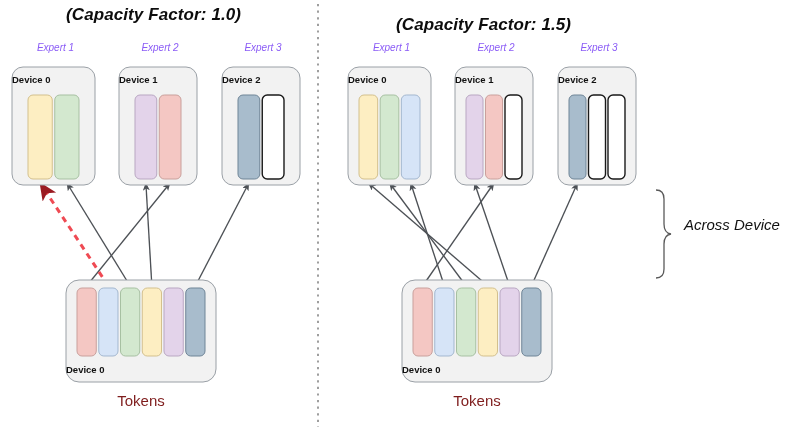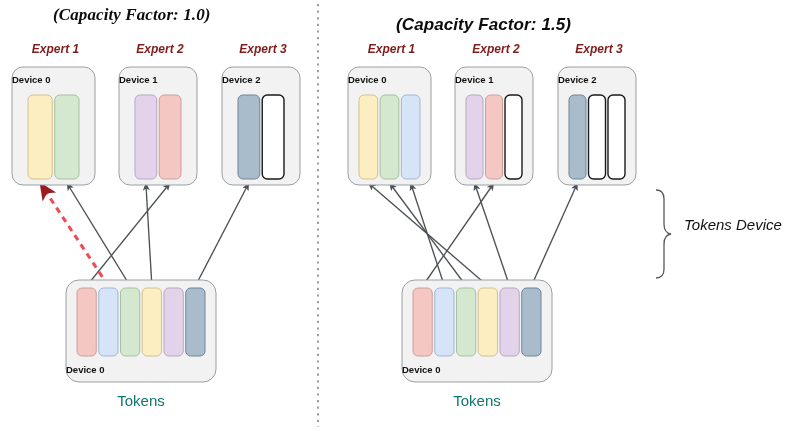--- a/index.html
+++ b/index.html
@@ -2,25 +2,25 @@
 <html><head>
 <meta charset="utf-8">
 <style>
   html,body{margin:0;padding:0;background:#ffffff;}
   body{width:800px;height:431px;overflow:hidden;
        font-family:"Liberation Sans","DejaVu Sans",sans-serif;color:#111;}
   #stage{position:relative;width:800px;height:431px;}
   svg#canvas{position:absolute;left:0;top:0;width:800px;height:431px;}
   .panel-title{position:absolute;font-style:italic;font-weight:700;
       font-size:17px;letter-spacing:.1px;white-space:nowrap;color:#0d0d0d;}
-  .expert-title{position:absolute;font-style:italic;font-weight:700;
-      font-size:12px;white-space:nowrap;color:#7f1d1d;}
+  .expert-title{position:absolute;font-style:italic;font-weight:400;
+      font-size:10px;white-space:nowrap;color:#8b5cf6;}
   .device-label{position:absolute;font-weight:700;font-size:9.5px;
       white-space:nowrap;color:#111;text-align:left;}
-  .tokens-label{position:absolute;font-size:15px;white-space:nowrap;color:#0f766e;}
+  .tokens-label{position:absolute;font-size:15px;white-space:nowrap;color:#7f1d1d;}
   .comm-label{position:absolute;font-style:italic;font-size:15px;
       line-height:1.32;white-space:nowrap;color:#111;}
 </style>
 </head>
 <body>
 
 <div id="stage">
   <svg id="canvas" viewBox="0 0 800 431">
     <defs>
       <marker id="ah" markerWidth="7" markerHeight="7" refX="5.6" refY="2.6" orient="auto" markerUnits="strokeWidth">
@@ -81,35 +81,35 @@
         <rect x="402" y="280" width="150" height="102" rx="13" ry="13" fill="#f2f2f2" stroke="#9aa0a6" stroke-width="1"></rect>
         <rect x="413" y="288" width="19.25" height="68" rx="5" ry="5" fill="#f4c7c3" stroke="#c9a09c" stroke-width="1"></rect>
         <rect x="434.75" y="288" width="19.25" height="68" rx="5" ry="5" fill="#d6e4f7" stroke="#a3b7cf" stroke-width="1"></rect>
         <rect x="456.5" y="288" width="19.25" height="68" rx="5" ry="5" fill="#d3e8cf" stroke="#a7c0a2" stroke-width="1"></rect>
         <rect x="478.25" y="288" width="19.25" height="68" rx="5" ry="5" fill="#fdeec2" stroke="#d3c08d" stroke-width="1"></rect>
         <rect x="500" y="288" width="19.25" height="68" rx="5" ry="5" fill="#e3d3ea" stroke="#b9a7c2" stroke-width="1"></rect>
         <rect x="521.75" y="288" width="19.25" height="68" rx="5" ry="5" fill="#a8bccc" stroke="#6f8597" stroke-width="1"></rect>
       </g>
   </svg>
   <div id="labels">
-      <div class="panel-title" style="left: 53px; top: 5px; font-family: Liberation Serif, serif;">(Capacity Factor: 1.0)</div>
+      <div class="panel-title" style="left: 66px; top: 5px;">(Capacity Factor: 1.0)</div>
       <div class="expert-title" style="left: 14px; top: 42px; width: 83px; text-align: center;">Expert 1</div>
       <div class="device-label" style="left: 12px; top: 74px; width: 83px;">Device 0</div>
       <div class="expert-title" style="left: 121px; top: 42px; width: 78px; text-align: center;">Expert 2</div>
       <div class="device-label" style="left: 119px; top: 74px; width: 78px;">Device 1</div>
       <div class="expert-title" style="left: 224px; top: 42px; width: 78px; text-align: center;">Expert 3</div>
       <div class="device-label" style="left: 222px; top: 74px; width: 78px;">Device 2</div>
       <div class="device-label" style="left: 66px; top: 364px; width: 150px;">Device 0</div>
       <div class="tokens-label" style="left: 66px; top: 392px; width: 150px; text-align: center;">Tokens</div>
       <div class="panel-title" style="left: 396px; top: 15px;">(Capacity Factor: 1.5)</div>
       <div class="expert-title" style="left: 350px; top: 42px; width: 83px; text-align: center;">Expert 1</div>
       <div class="device-label" style="left: 348px; top: 74px; width: 83px;">Device 0</div>
       <div class="expert-title" style="left: 457px; top: 42px; width: 78px; text-align: center;">Expert 2</div>
       <div class="device-label" style="left: 455px; top: 74px; width: 78px;">Device 1</div>
       <div class="expert-title" style="left: 560px; top: 42px; width: 78px; text-align: center;">Expert 3</div>
       <div class="device-label" style="left: 558px; top: 74px; width: 78px;">Device 2</div>
       <div class="device-label" style="left: 402px; top: 364px; width: 150px;">Device 0</div>
       <div class="tokens-label" style="left: 402px; top: 392px; width: 150px; text-align: center;">Tokens</div>
       <div class="comm-label" style="left: 684px; top: 215px;">
-        <div>Tokens Device</div>
+        <div>Across Device</div>
       </div>
     </div>
 </div>
 
 </body></html>

